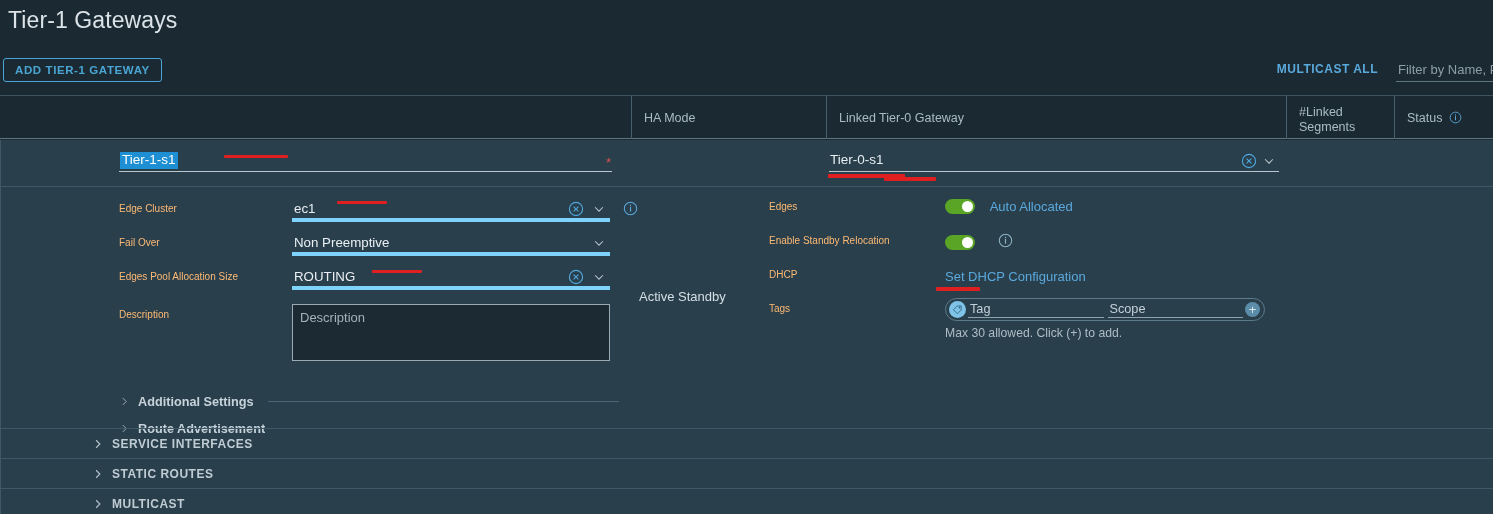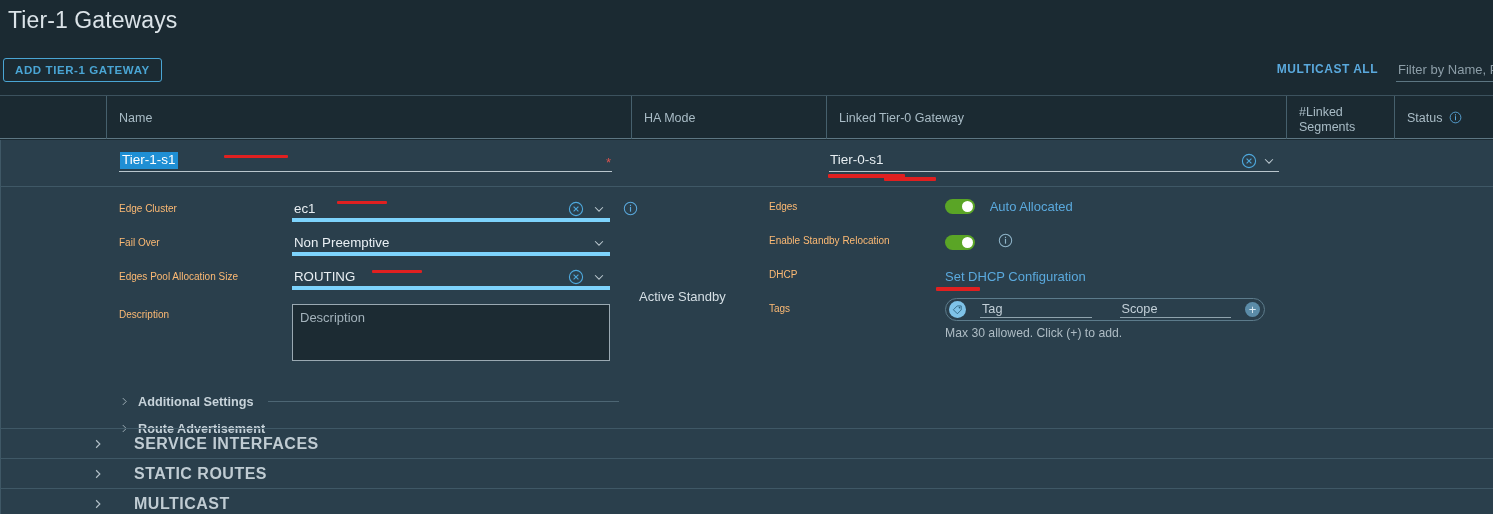--- a/index.html
+++ b/index.html
@@ -187,21 +187,21 @@
     position: relative; width: 320px; height: 23px;
     border: 1px solid #5c7b8b; border-radius: 12px;
     display: flex; align-items: center; padding: 0 4px 0 3px;
   }
   .tag-badge {
     width: 17px; height: 17px; border-radius: 50%;
     background: #7fc3e8; display: flex;
     align-items: center; justify-content: center; flex: none;
   }
   .tag-in {
-    flex: 1; min-width: 0; height: 17px; margin: 0 14px;
+    flex: 1; min-width: 0; height: 17px; margin: 0 2px;
     background: transparent; border: none; border-bottom: 1px solid #8fa3ad;
     color: #0ea5e9; font-size: 12.7px; outline: none;
     font-family: "Liberation Sans", sans-serif;
   }
   .tag-in::placeholder { color: #c3d0d8; }
   .plus-btn {
     width: 15px; height: 15px; border-radius: 50%;
     background: #5b8ca8; display: flex; align-items: center;
     justify-content: center; flex: none; cursor: pointer;
     color: #d9e8f1; font-size: 13px; line-height: 1;
@@ -211,22 +211,22 @@
   }
 
   
   .acc-main {
     position: absolute; left: 0; width: 1493px; height: 30px;
     border-top: 1px solid #3f5866;
     display: flex; align-items: center; cursor: pointer;
   }
   .acc-main .chevr { margin-left: 92px; display: flex; }
   .acc-main .lbl {
-    margin-left: 30px; color: #c0ccd3;
-    font-size: 16px; font-weight: 600; letter-spacing: .5px;
+    margin-left: 8px; color: #c0ccd3;
+    font-size: 12px; font-weight: 600; letter-spacing: .5px;
   }
 
   
   .mark {
     position: absolute; background: #e02020; border-radius: 1px;
     pointer-events: none;
   }
 </style>
 </head>
 <body>
@@ -236,23 +236,20 @@
 <div class="action-bar">
   <div class="btn-outline">ADD TIER-1 GATEWAY</div>
   <div class="collapse-all">MULTICAST ALL</div>
   <div class="filter-wrap">
     <input class="filter-input" placeholder="Filter by Name, P" style="">
   </div>
 </div>
 
 <div class="tbl-head">
   <div class="th nb" style="left:0px;width:106px"></div>
-  <div class="th" style="left:106px;width:525px">
-    <span>Name</span>
-  </div>
   <div class="th" style="left:631px;width:195px">
     <span>HA Mode</span>
   </div>
   <div class="th" style="left:826px;width:460px">
     <span>Linked Tier-0 Gateway</span>
   </div>
   <div class="th" style="left:1286px;width:108px;display:block">
     <span class="th-multiline">#Linked<br>Segments</span>
   </div>
   <div class="th" style="left:1394px;width:99px">

